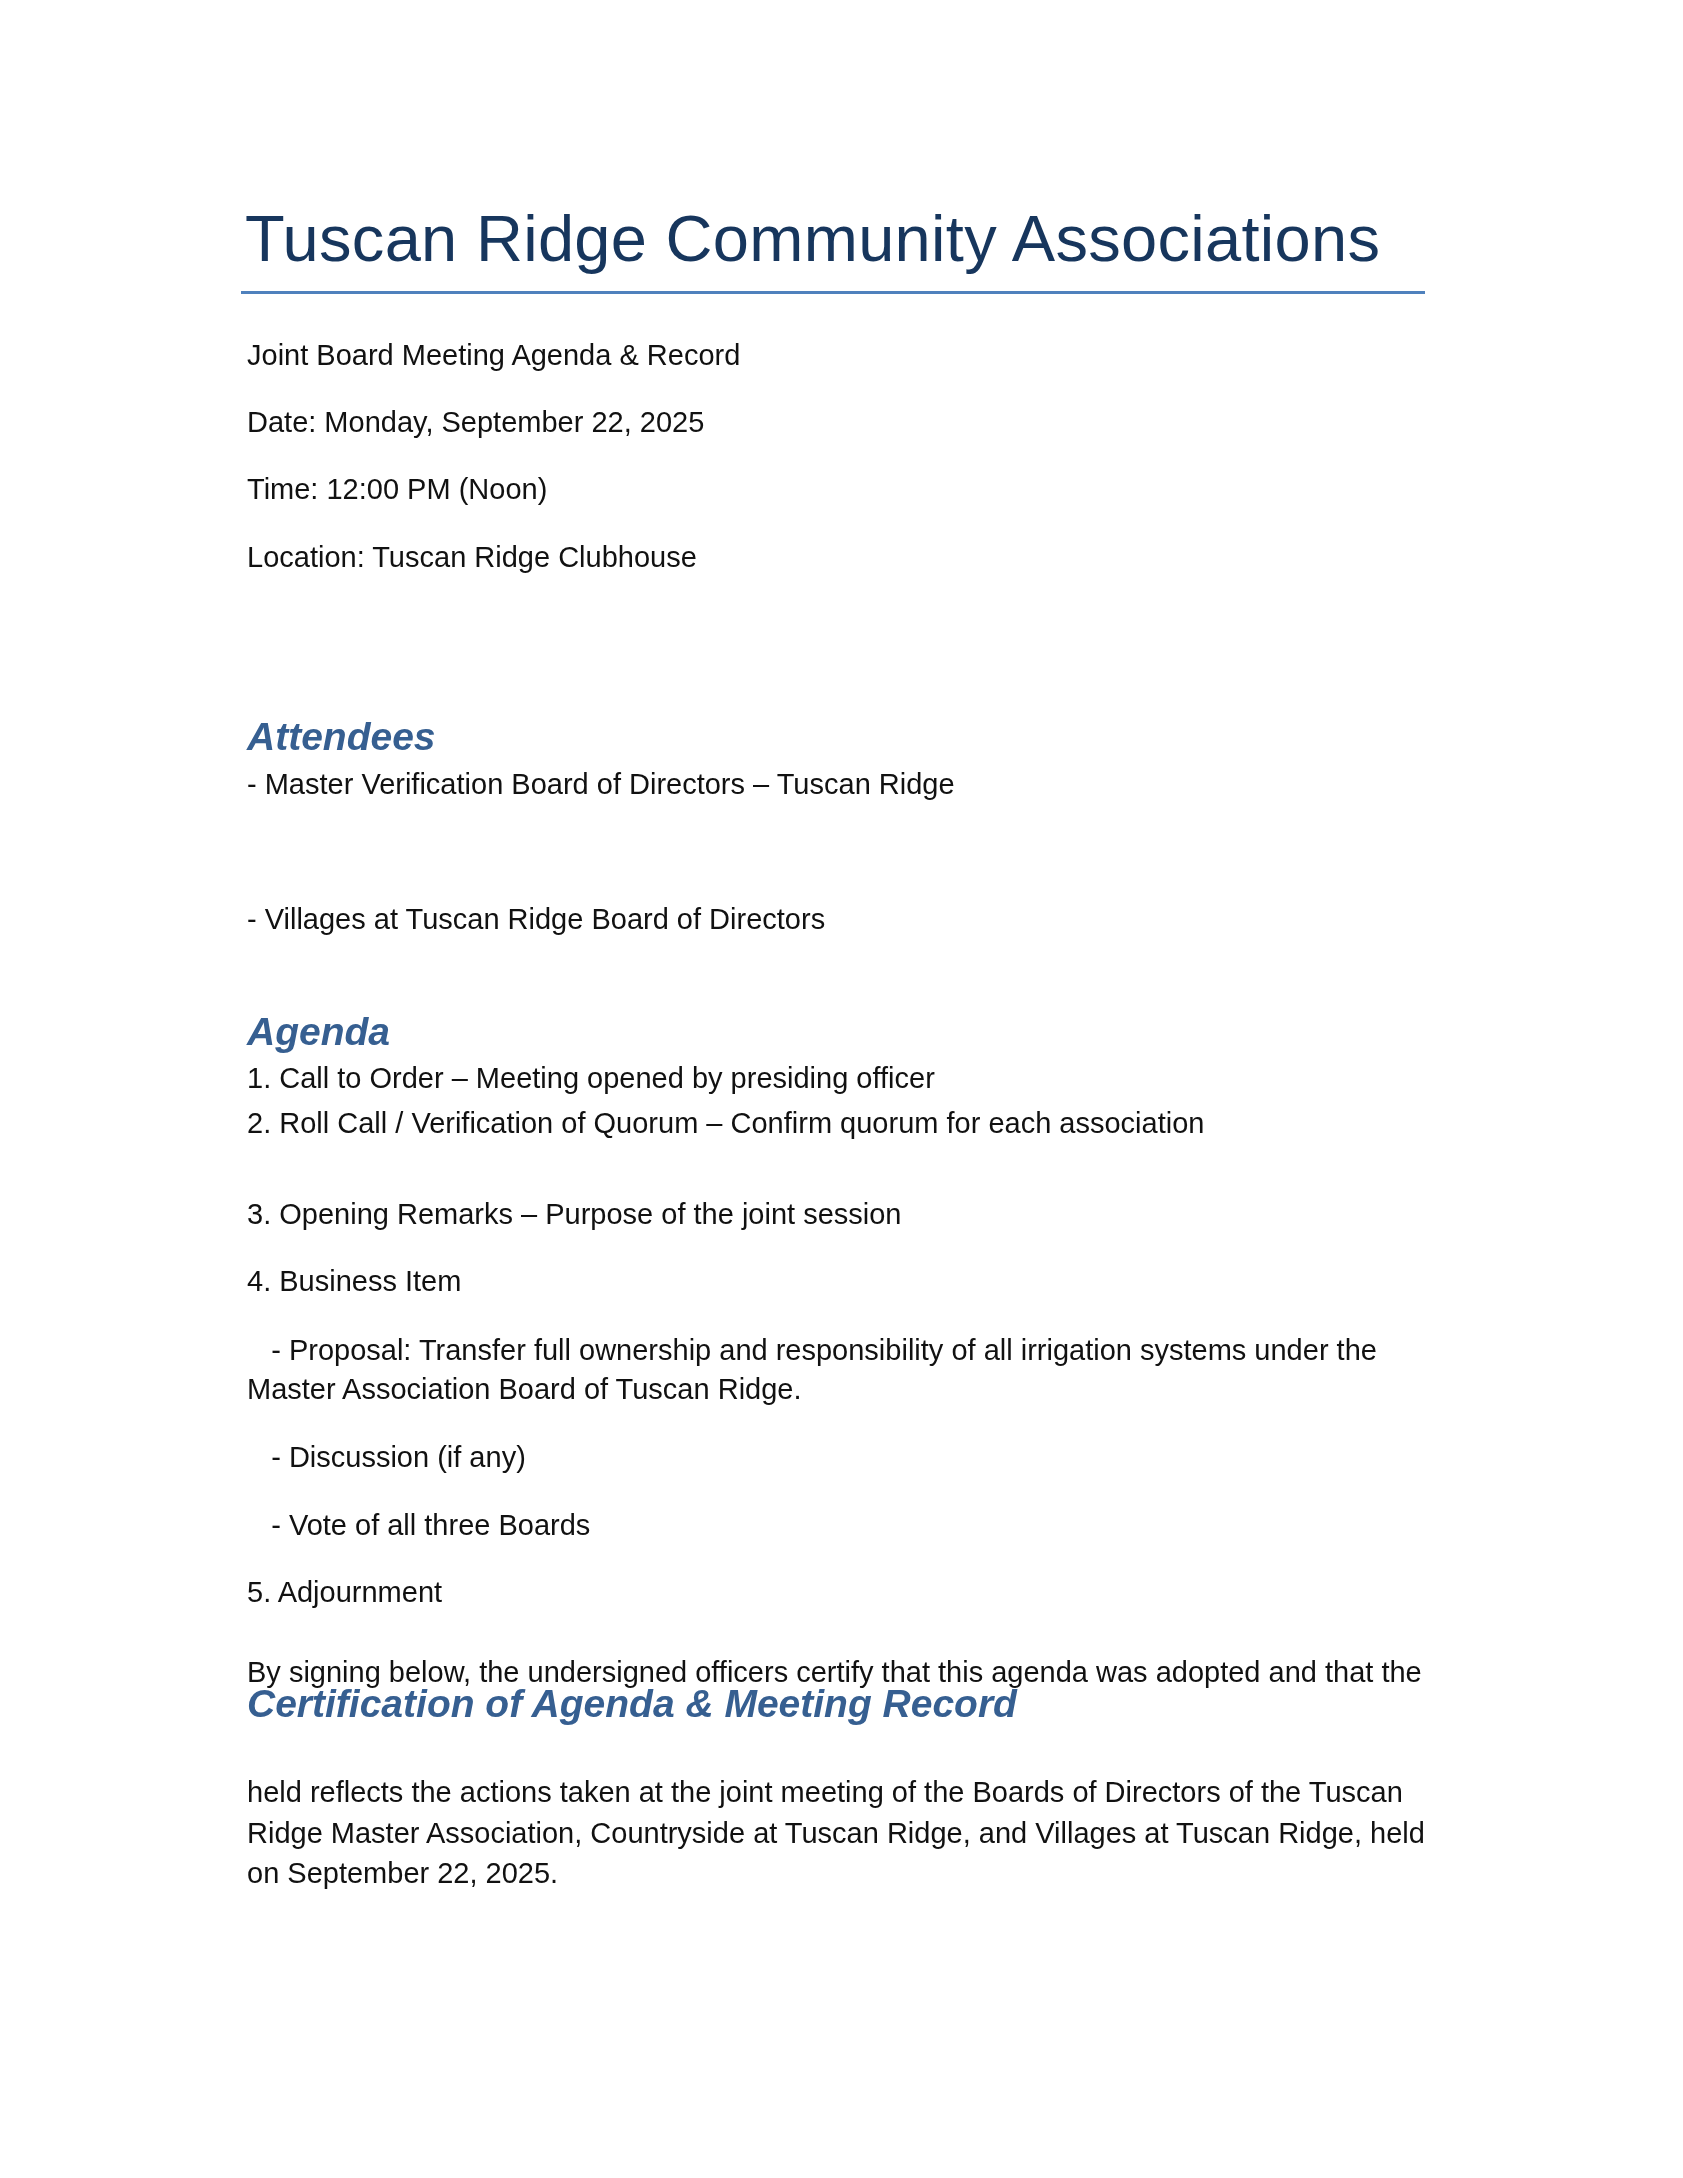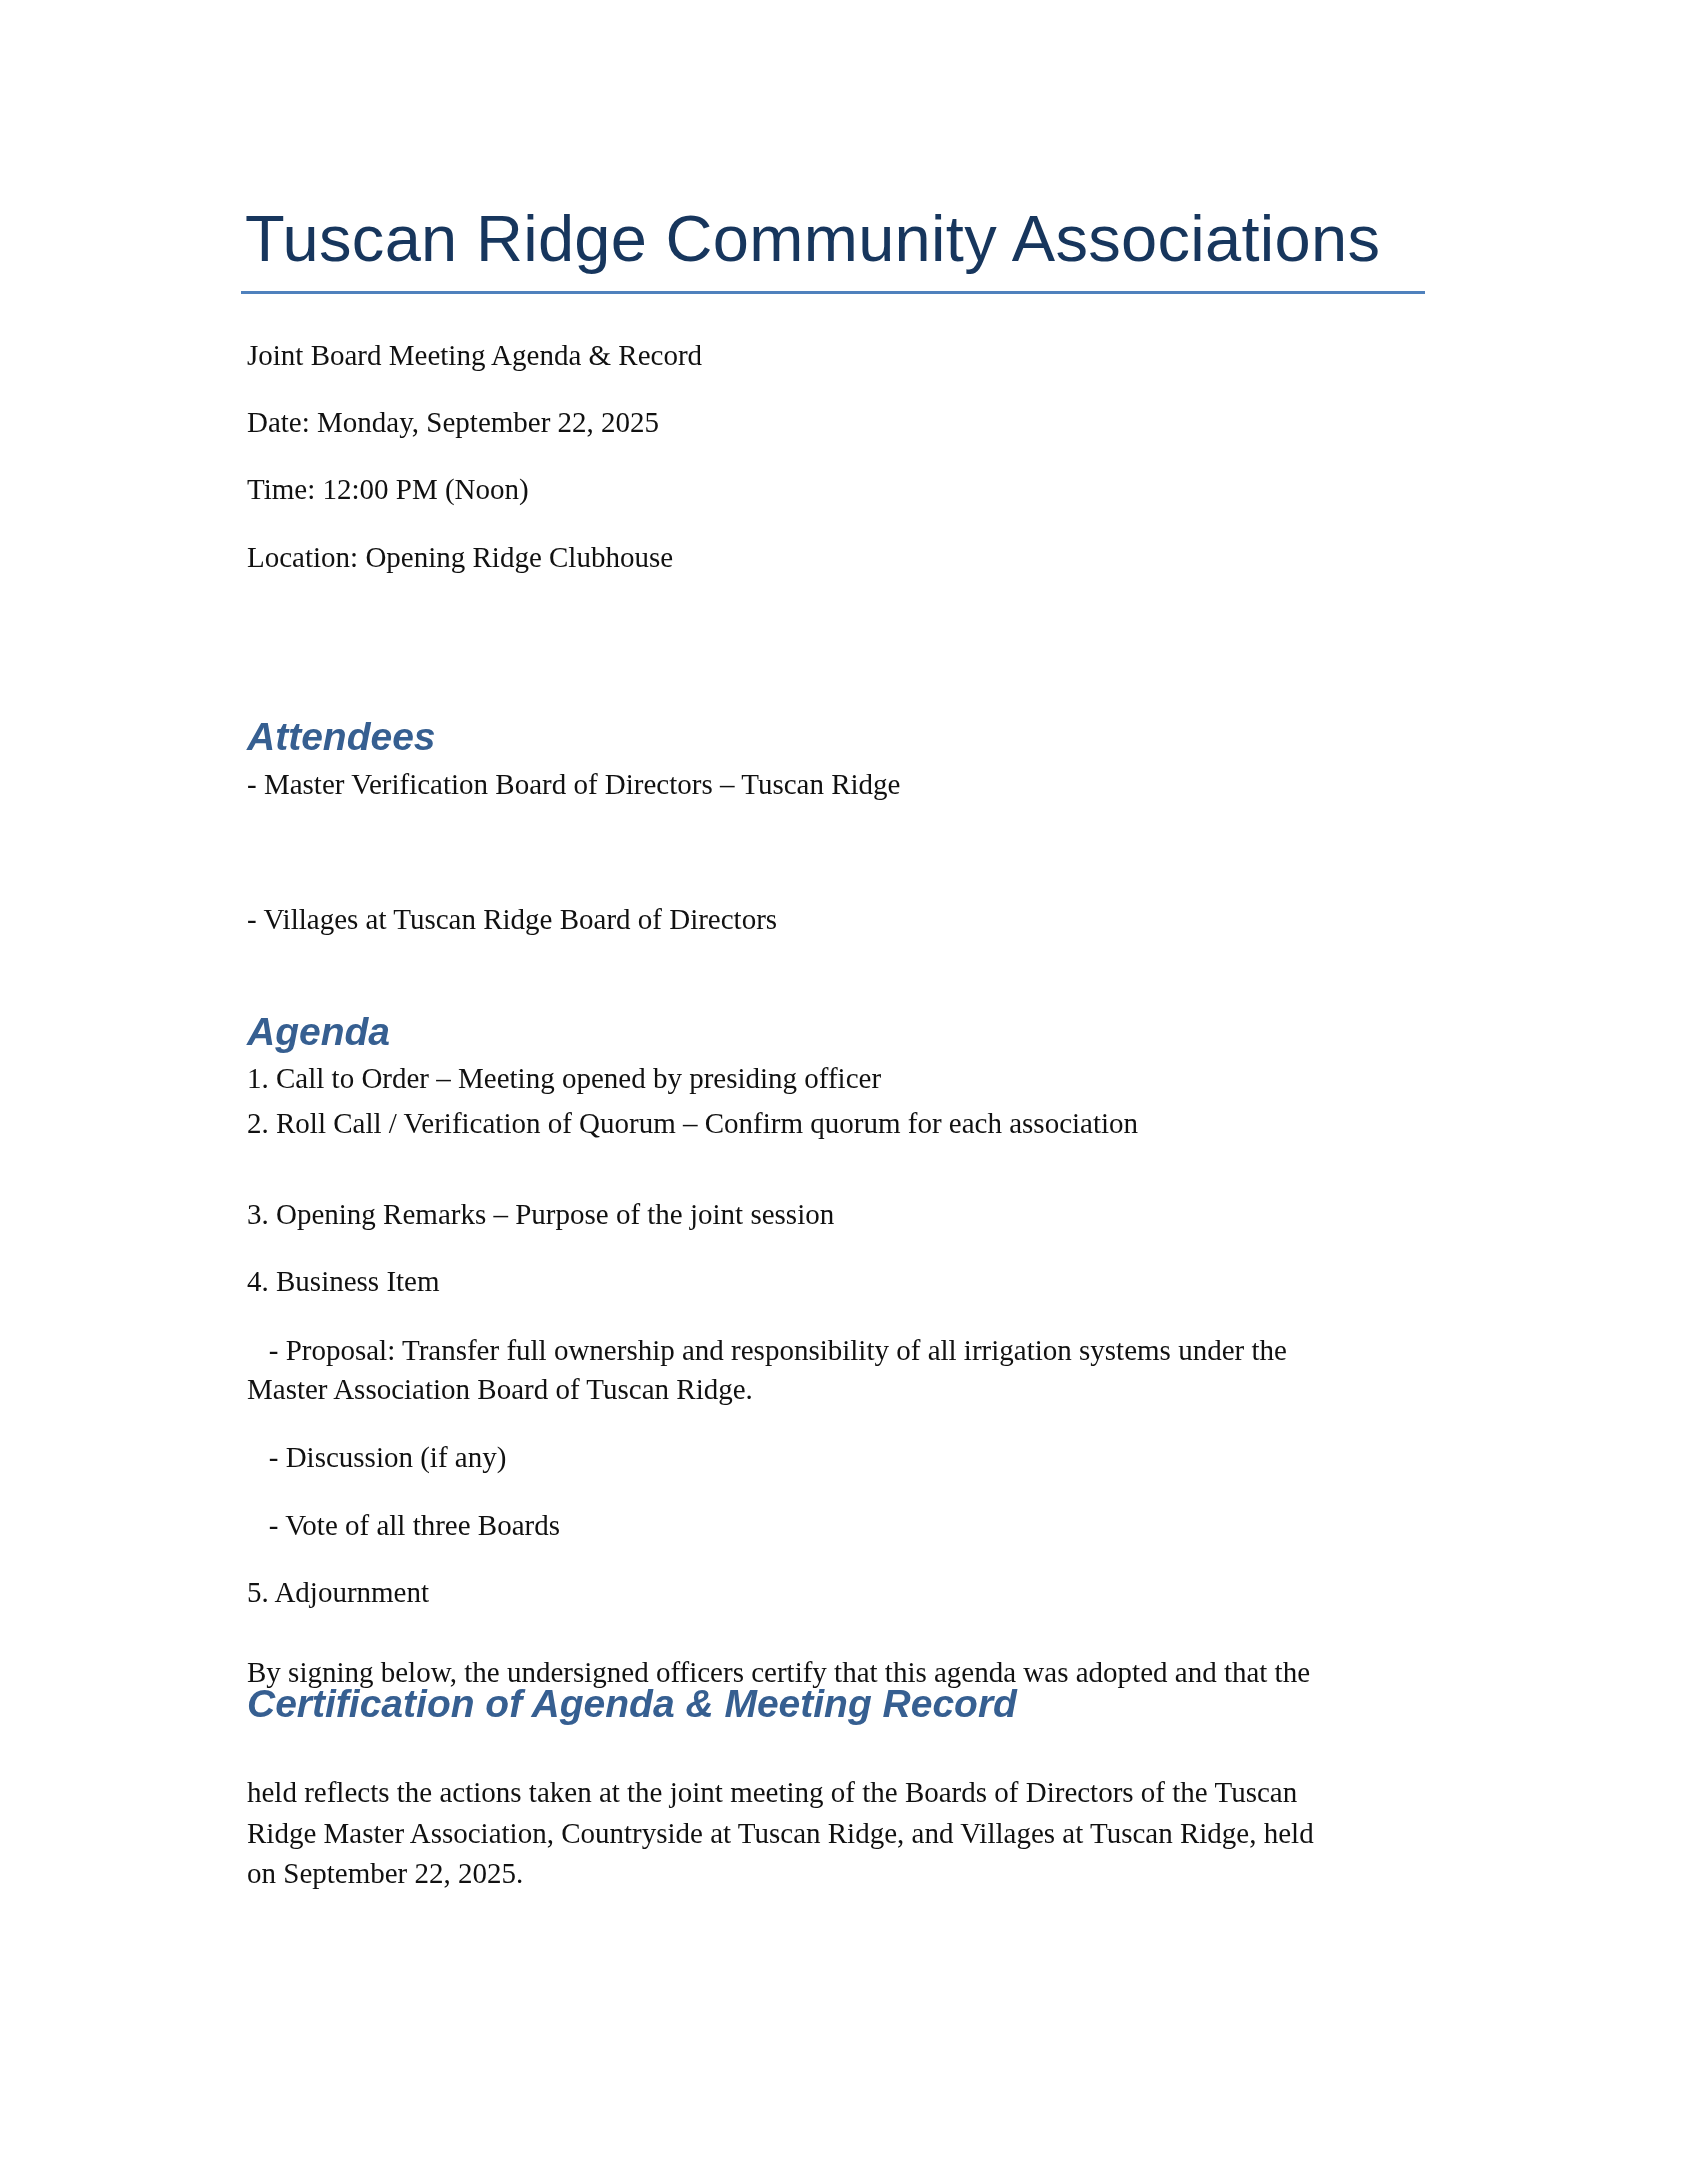--- a/index.html
+++ b/index.html
@@ -7,41 +7,41 @@
   .page { position: absolute; left: 0; top: 0; width: 1331px; height: 2178px; background: #ffffff; }
   .title {
     position: absolute; left: 245px; top: 194px;
     font-family: "Liberation Sans", "DejaVu Sans", sans-serif;
     font-size: 65px; line-height: 89px; color: #17365D; white-space: nowrap;
     letter-spacing: 0.3px;
   }
   .title-rule { position: absolute; left: 241px; top: 291px; width: 1184px; height: 3px; background: #4F81BD; }
   .line {
     position: absolute; left: 247px;
-    font-family: Liberation Serif, serif;
+    font-family: Liberation Sans, sans-serif;
     font-size: 29px; line-height: 40px; height: 40px; color: #111111; white-space: pre;
   }
   .heading {
     position: absolute; left: 247px;
     font-family: "Liberation Sans", "DejaVu Sans", sans-serif;
     font-weight: bold; font-size: 39px; line-height: 42px; height: 42px; color: #365F91; white-space: nowrap; font-style: italic;
   }
 </style>
 </head>
 <body>
 
 <div class="page">
 
   <div class="title">Tuscan Ridge Community Associations</div>
   <div class="title-rule"></div>
 
   <div class="line" style="top:335px">Joint Board Meeting Agenda &amp; Record</div>
   <div class="line" style="top:402px">Date: Monday, September 22, 2025</div>
   <div class="line" style="top:469px">Time: 12:00 PM (Noon)</div>
-  <div class="line" style="top:537px">Location: Opening Ridge Clubhouse</div>
+  <div class="line" style="top:537px">Location: Tuscan Ridge Clubhouse</div>
 
   <div class="heading" style="top:716px">Attendees</div>
   <div class="line" style="top:764px">- Master Verification Board of Directors – Tuscan Ridge</div>
   <div class="line" style="top:899px">- Villages at Tuscan Ridge Board of Directors</div>
 
   <div class="heading" style="top:1011px">Agenda</div>
   <div class="line" style="top:1058px">1. Call to Order – Meeting opened by presiding officer</div>
   <div class="line" style="top:1103px">2. Roll Call / Verification of Quorum – Confirm quorum for each association</div>
   <div class="line" style="top:1194px">3. Opening Remarks – Purpose of the joint session</div>
   <div class="line" style="top:1261px">4. Business Item</div>

